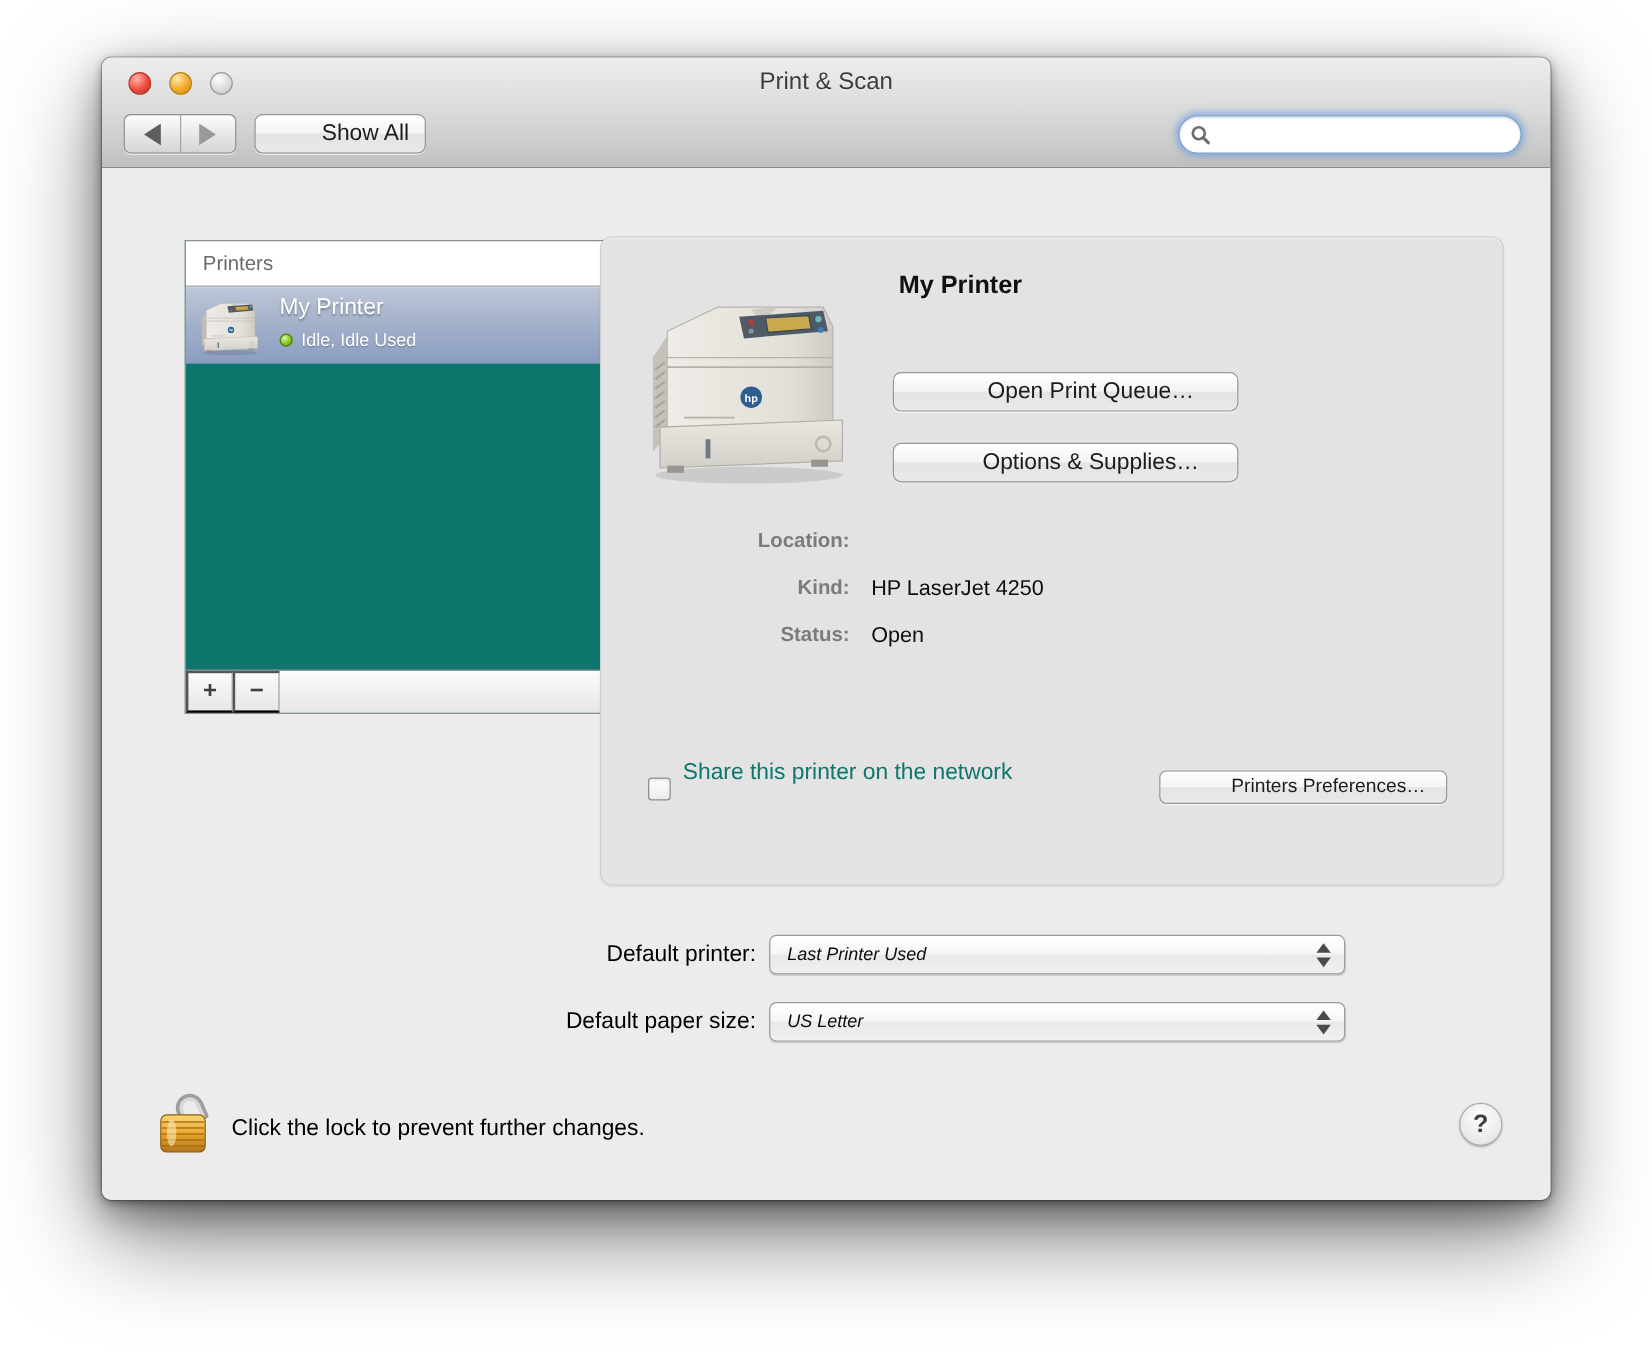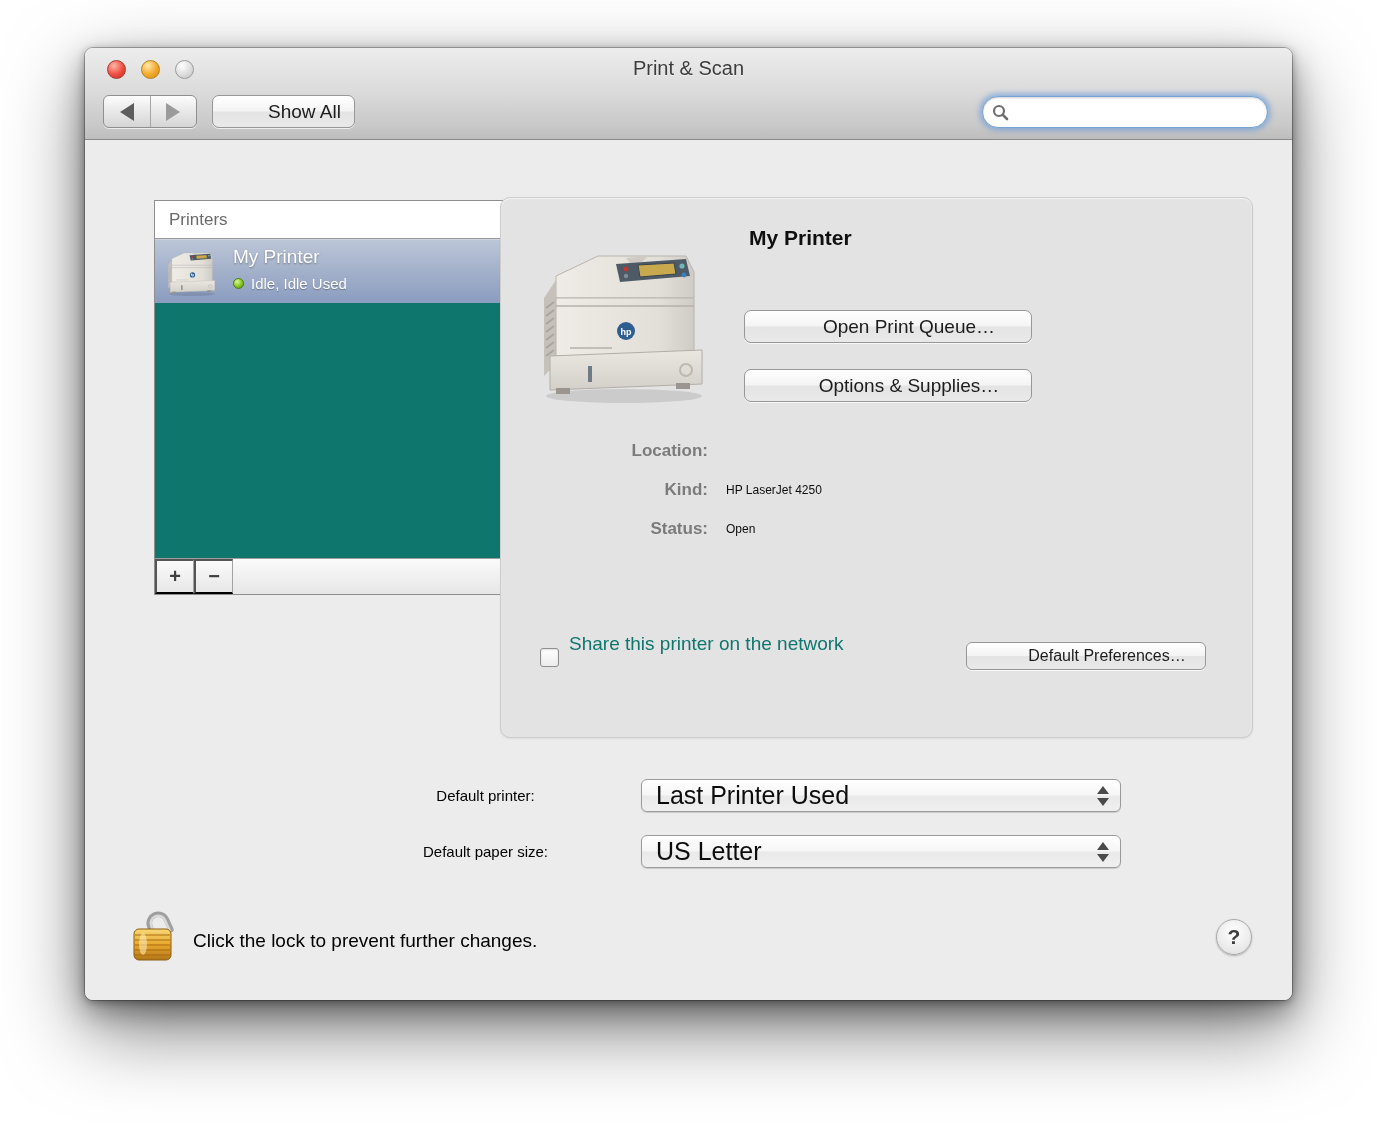--- a/index.html
+++ b/index.html
@@ -64,32 +64,32 @@
   
   .panel{position:absolute;left:415px;top:57px;width:753px;height:541px;background:#e3e3e3;
     border:1px solid #cdcdcd;border-radius:10px;box-shadow:inset 0 1px 1px rgba(255,255,255,.6),0 1px 2px rgba(0,0,0,.07);}
   .panel .big-printer{position:absolute;left:25px;top:38px;width:190px;height:170px;}
   .panel h2{position:absolute;left:248px;top:28px;margin:0;font-size:21px;font-weight:bold;color:#101010;}
   .pq-btn{position:absolute;left:243px;top:112px;width:288px;height:33px;font-size:19px;}
   .os-btn{position:absolute;left:243px;top:171px;width:288px;height:33px;font-size:19px;}
   .info{position:absolute;left:0;top:240px;width:100%;}
   .info-row{display:flex;height:39px;align-items:flex-start;}
   .info-label{width:225px;padding-right:18px;text-align:right;font-size:17px;font-weight:bold;color:#7b7b7b;line-height:26px;}
-  .info-value{font-size:12px;color:#0d0d0d;line-height:26px;}
+  .info-value{font-size:18px;color:#0d0d0d;line-height:26px;}
   .checkbox{position:absolute;left:39px;top:450px;width:19px;height:19px;border:1px solid #8e8e8e;border-radius:3px;
     background:linear-gradient(180deg,#ffffff,#ececec);box-shadow:inset 0 1px 2px rgba(0,0,0,.12);}
   .share-label{position:absolute;left:68px;top:435px;font-size:19px;color:#0f766e;}
   .share-btn{position:absolute;left:465px;top:444px;width:240px;height:28px;font-size:16px;border-radius:6px;}
 
   
-  .def-label{position:absolute;width:289px;text-align:center;font-size:15px;color:#000;line-height:33px;}
+  .def-label{position:absolute;width:289px;text-align:right;font-size:19px;color:#000;line-height:33px;}
   .popup{position:absolute;width:480px;height:33px;border:1px solid #9b9b9b;border-radius:6px;
     background:linear-gradient(180deg,#ffffff 0%,#f6f6f6 48%,#e9e9e9 52%,#f0f0f0 100%);
     box-shadow:0 1px 1px rgba(0,0,0,.15),inset 0 1px 0 #fff;display:flex;align-items:center;}
-  .popup .val{padding-left:14px;font-size:25px;color:#0c0c0c;}
+  .popup .val{padding-left:14px;font-size:15px;color:#0c0c0c;font-style:italic;}
   .stepper{position:absolute;right:11px;top:0;bottom:0;display:flex;flex-direction:column;justify-content:center;gap:4px;}
   .tri-up{width:0;height:0;border-left:6px solid transparent;border-right:6px solid transparent;border-bottom:8px solid #4a4a4a;}
   .tri-dn{width:0;height:0;border-left:6px solid transparent;border-right:6px solid transparent;border-top:8px solid #4a4a4a;}
 
   
   .lock{position:absolute;left:44px;top:762px;width:54px;height:62px;}
   .lock-text{position:absolute;left:108px;top:790px;font-size:19px;color:#000;}
   .help{position:absolute;left:1131px;top:779px;width:36px;height:36px;border-radius:50%;
     background:radial-gradient(circle at 50% 35%,#ffffff,#e8e8e8 70%,#d8d8d8);border:1px solid #a8a8a8;
     box-shadow:0 1px 2px rgba(0,0,0,.25);display:flex;align-items:center;justify-content:center;
@@ -230,21 +230,21 @@
           <div class="info-value">HP LaserJet 4250</div>
         </div>
         <div class="info-row">
           <div class="info-label">Status:</div>
           <div class="info-value">Open</div>
         </div>
       </div>
 
       <div class="checkbox"></div>
       <div class="share-label">Share this printer on the network</div>
-      <button class="btn share-btn">Default Preferences…</button>
+      <button class="btn share-btn">Printers Preferences…</button>
     </div>
 
     <div class="def-label" style="left:256px;top:639px;">Default printer:</div>
     <div class="popup" style="left:556px;top:639px;">
       <span class="val">Last Printer Used</span>
       <span class="stepper">
           <span class="tri-up"></span>
           <span class="tri-dn"></span>
         </span>
     </div>

